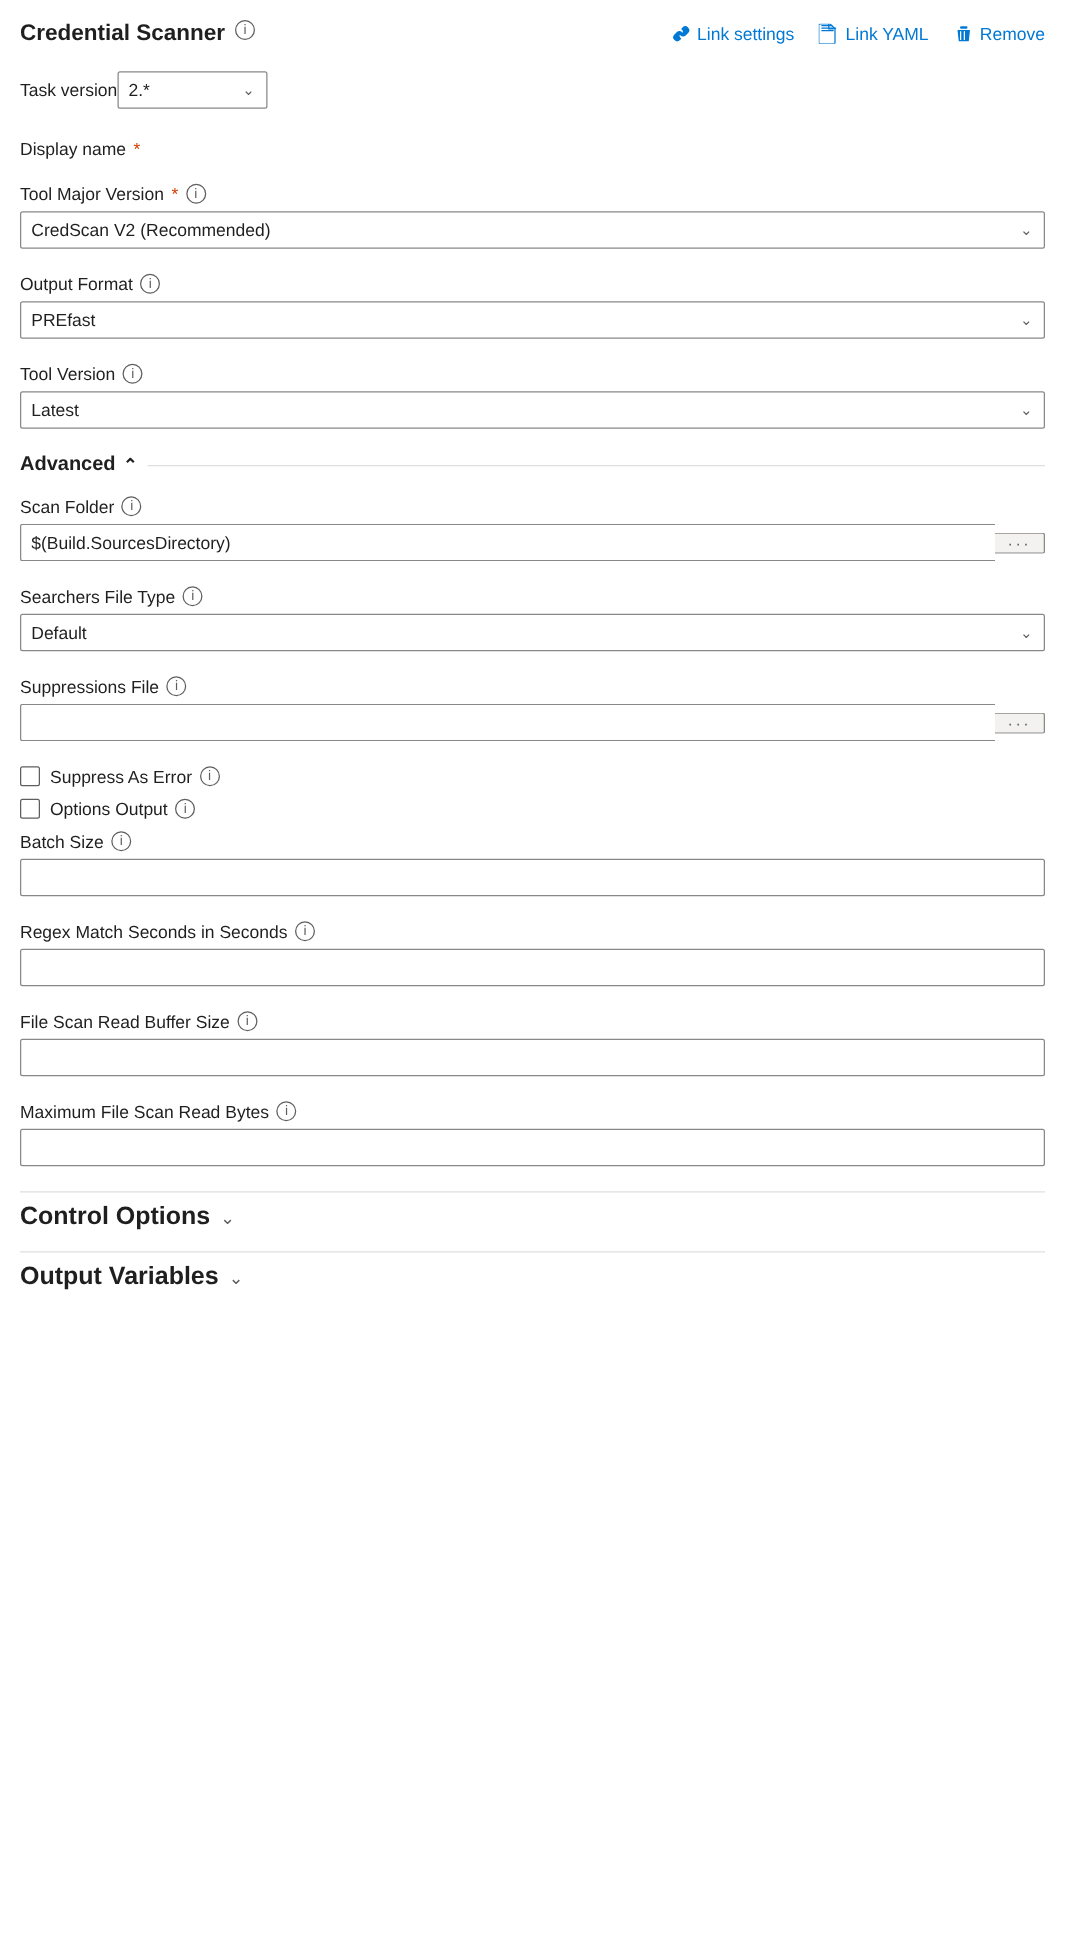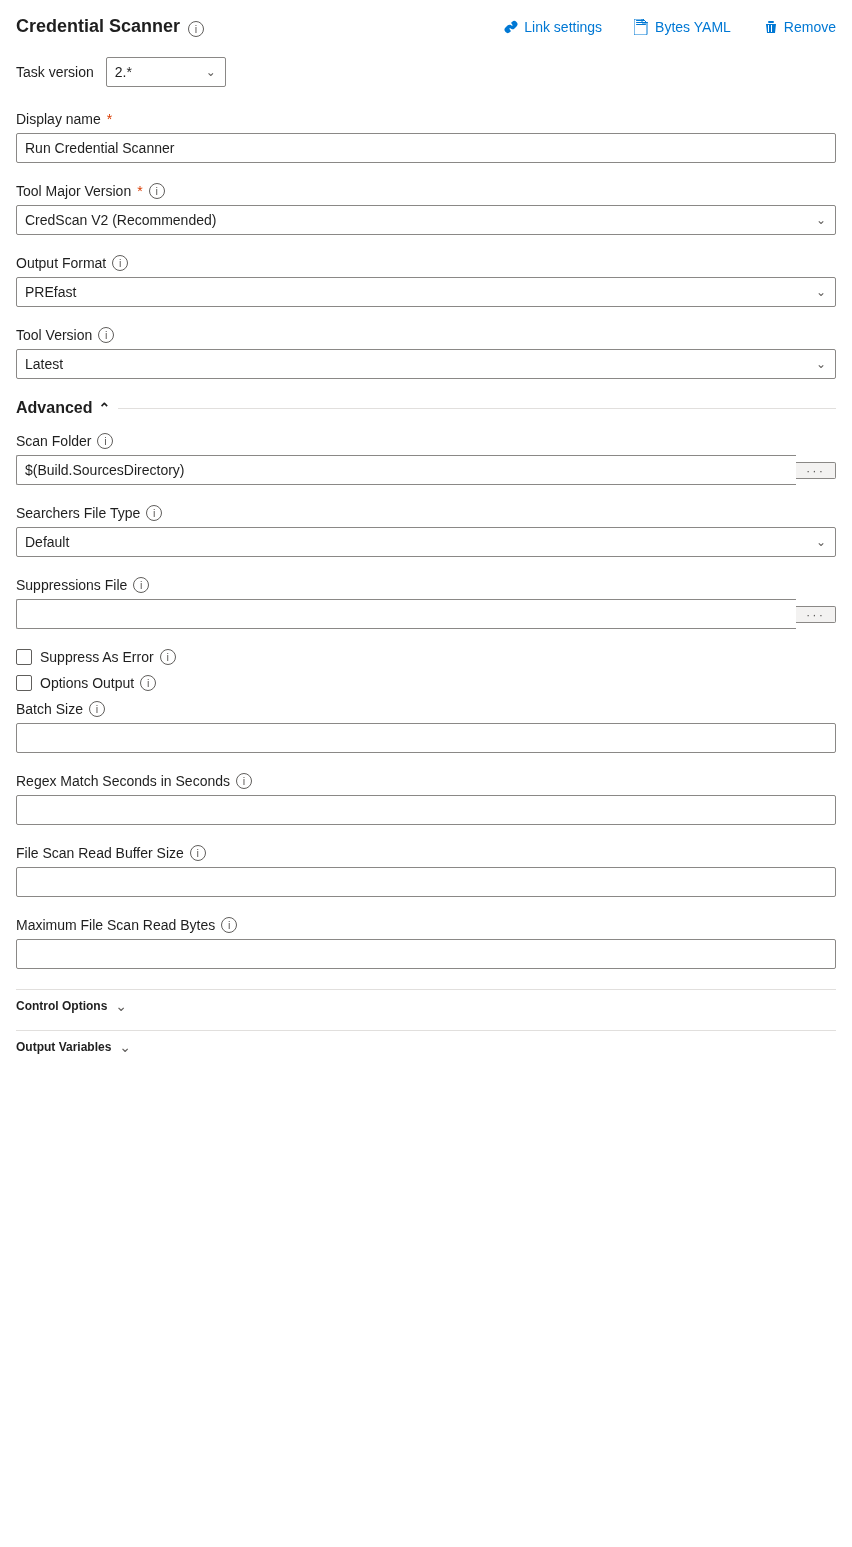--- a/index.html
+++ b/index.html
@@ -16,48 +16,47 @@
     }
     
     .header {
       display: flex;
       align-items: center;
       justify-content: space-between;
       margin-bottom: 20px;
     }
     .header-left {
       display: flex;
-      align-items: flex-end;
+      align-items: flex-start;
       gap: 8px;
     }
     .header-title {
       font-size: 18px;
       font-weight: 600;
       color: #1f1f1f;
     }
     .header-actions {
       display: flex;
       align-items: center;
-      gap: 32px;
+      gap: 20px;
     }
     .header-action-link {
       display: flex;
       align-items: center;
       gap: 5px;
       color: #0078d4;
       font-size: 14px;
       cursor: pointer;
       text-decoration: none;
     }
 
     
     .task-version-row {
       display: flex;
       align-items: center;
-      gap: 12px;
       margin-bottom: 24px;
     }
     .task-version-label {
       font-size: 14px;
       color: #1f1f1f;
     }
 
     
     .field-group {
       margin-bottom: 20px;
@@ -202,21 +201,21 @@
     }
     .collapsible-header {
       display: flex;
       align-items: center;
       gap: 8px;
       cursor: pointer;
       padding: 8px 0;
       border-top: 1px solid #e1dfdd;
     }
     .collapsible-title {
-      font-size: 12px;
+      font-size: 20px;
       font-weight: 600;
       color: #1f1f1f;
     }
   </style>
 </head>
 <body>
 
 <div class="container">
 
   <div class="header">
@@ -233,21 +232,21 @@
         </svg>
         <span>Link settings</span>
       </a>
       <a class="header-action-link">
         <svg width="16" height="16" viewBox="0 0 16 16" fill="#0078d4">
           <rect x="2" y="1" width="9" height="1" rx="0.5"></rect>
           <rect x="2" y="3" width="12" height="1" rx="0.5"></rect>
           <rect x="2" y="5" width="10" height="1" rx="0.5"></rect>
           <path d="M1 0h8l4 4v11a1 1 0 0 1-1 1H1a1 1 0 0 1-1-1V1a1 1 0 0 1 1-1zm7 0v4h4" stroke="#0078d4" stroke-width="1" fill="none"></path>
         </svg>
-        <span>Bytes YAML</span>
+        <span>Link YAML</span>
       </a>
       <a class="header-action-link">
         <svg width="16" height="16" viewBox="0 0 16 16" fill="#0078d4">
           <path d="M6 2h4a1 1 0 0 1 0 2H6a1 1 0 0 1 0-2zm-3 3h10l-1 9H4L3 5zm2 1v7h1V6H5zm3 0v7h1V6H8z"></path>
         </svg>
         <span>Remove</span>
       </a>
     </div>
   </div>
 
@@ -260,21 +259,20 @@
       </select>
       <span class="chevron-down">⌄</span>
     </div>
   </div>
 
   <div class="field-group">
     <div class="field-label">
       <span>Display name</span>
       <span class="required-star">*</span>
     </div>
-    <input type="text" class="text-input" value="Run Credential Scanner" style="">
   </div>
 
   <div class="field-group">
     <div class="field-label">
       <span>Tool Major Version</span>
       <span class="required-star">*</span>
       <span class="info-icon" title="Info">
           <span>i</span>
         </span>
     </div>

